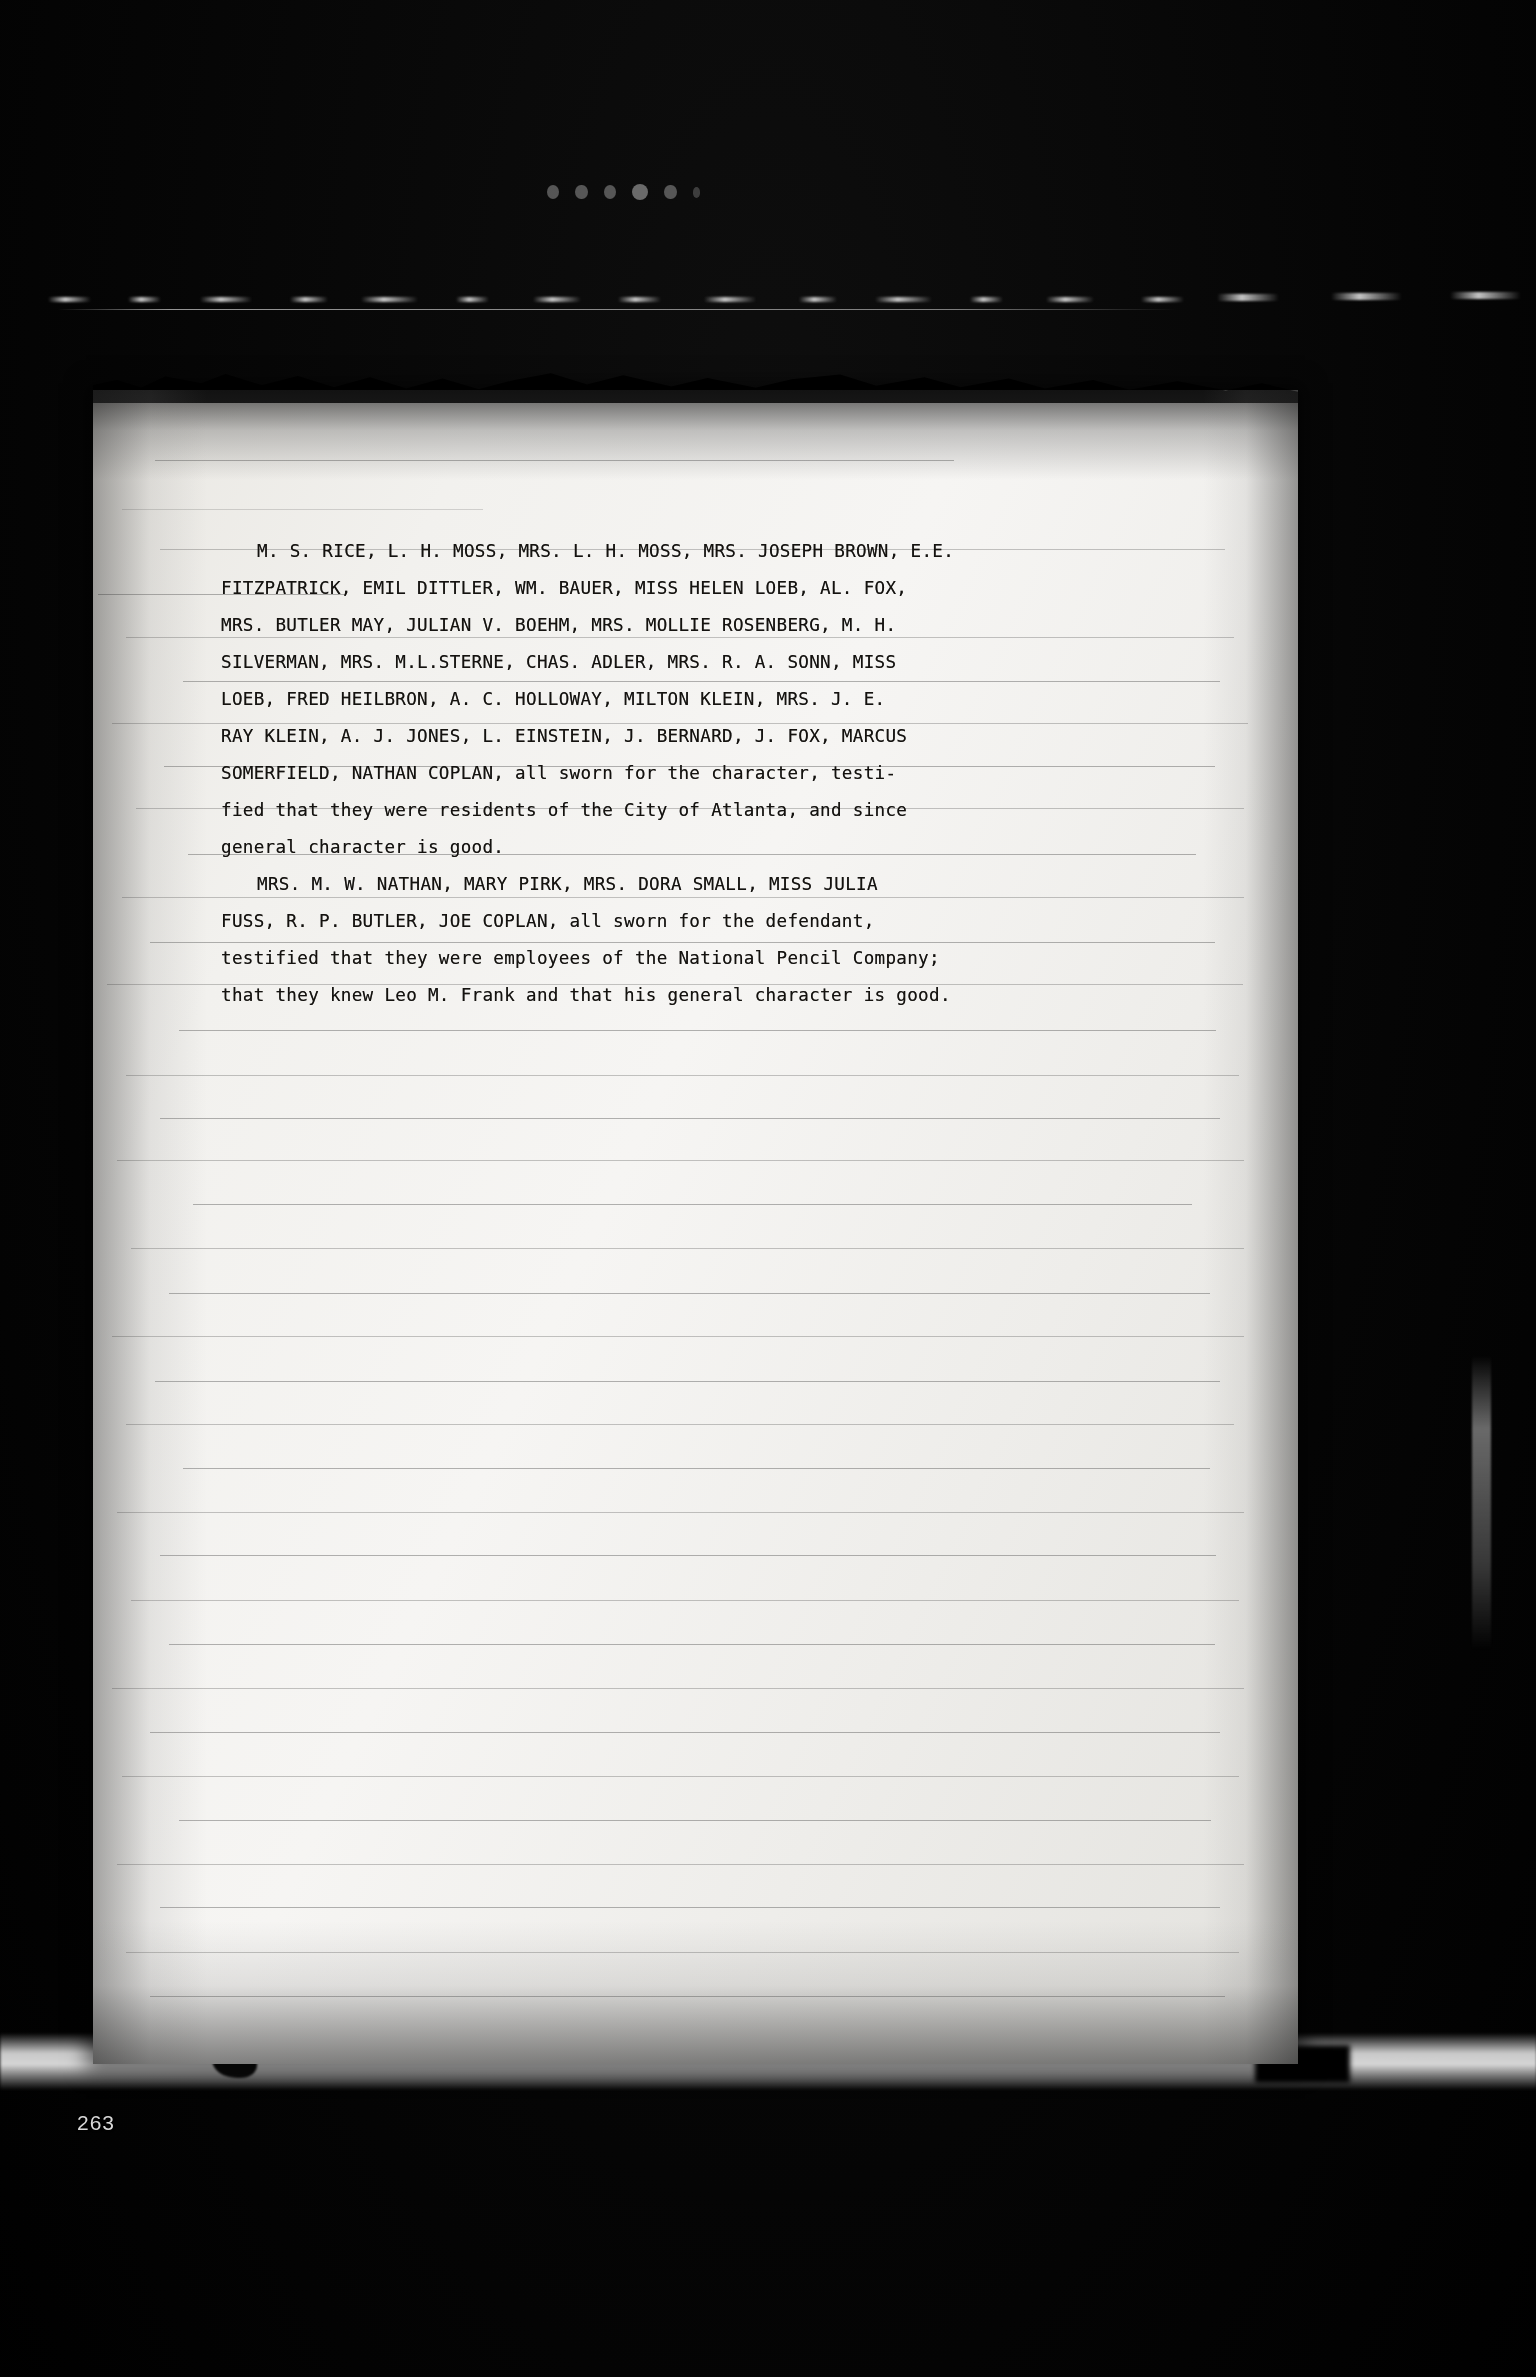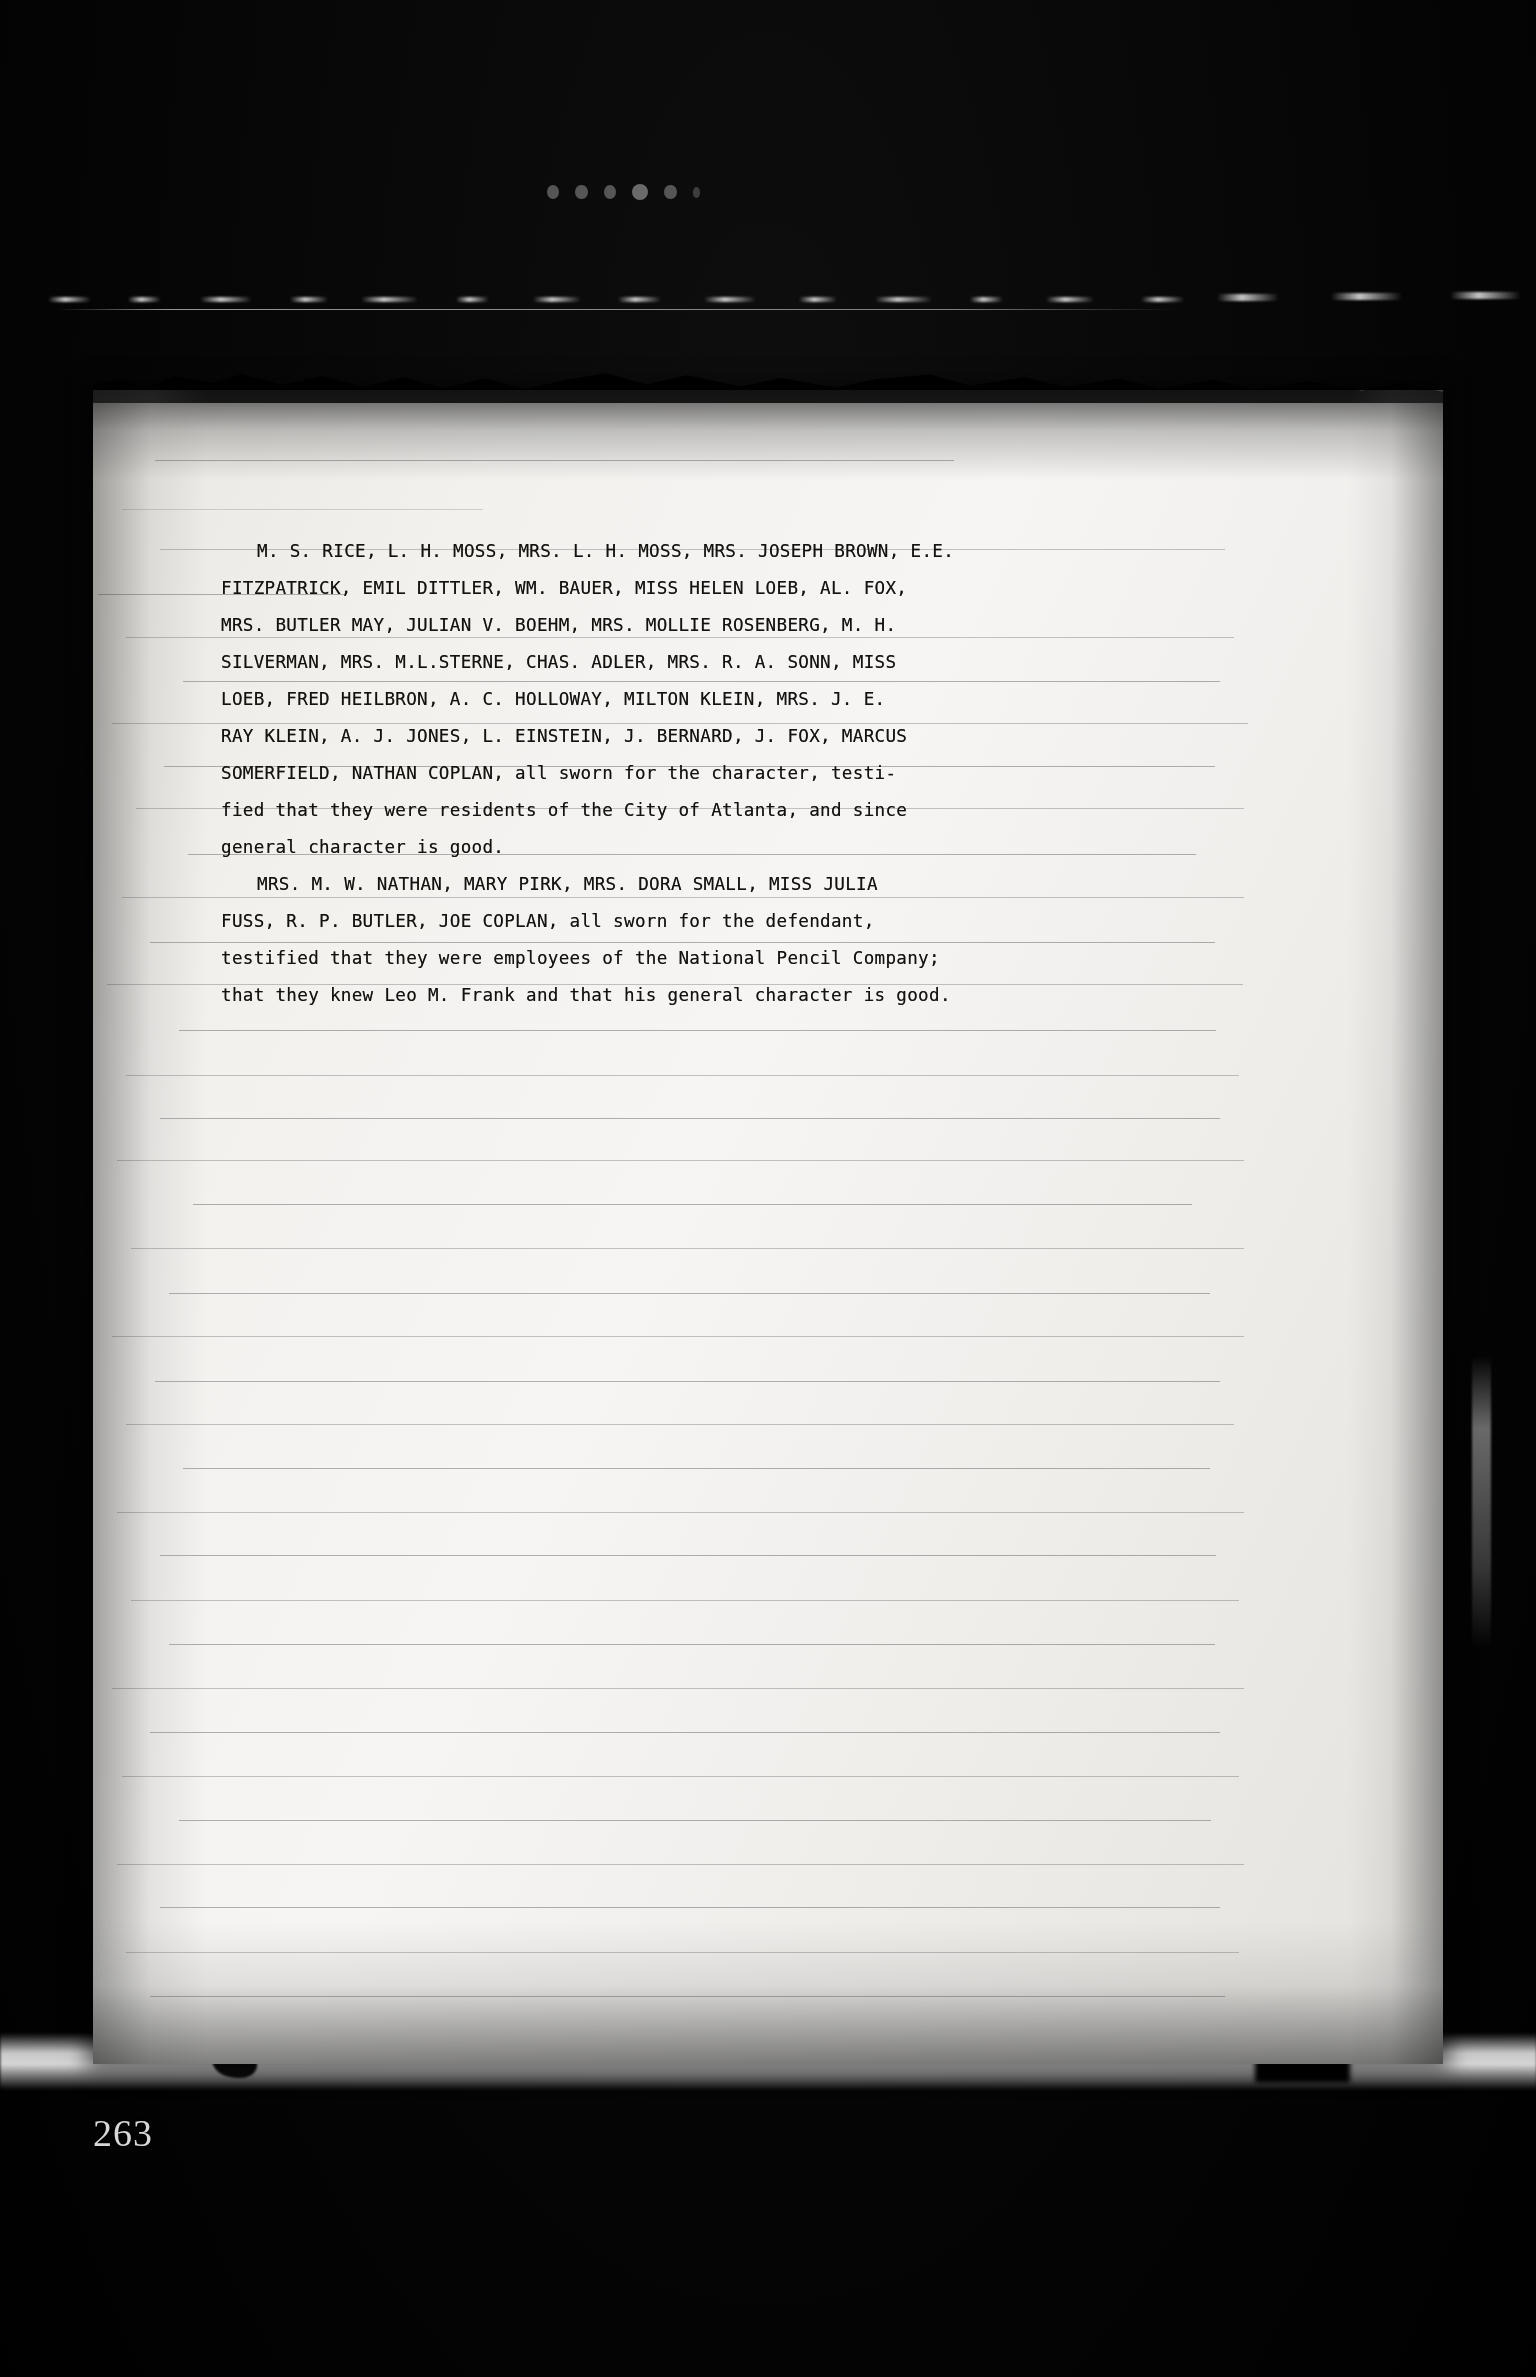--- a/index.html
+++ b/index.html
@@ -105,21 +105,21 @@
     height: 295px;
     background: linear-gradient(180deg, rgba(120,120,120,0) 0%, rgba(190,190,190,.55) 25%, rgba(160,160,160,.35) 70%, rgba(120,120,120,0) 100%);
     filter: blur(1px);
   }
 
   
   .page {
     position: absolute;
     top: 390px;
     left: 93px;
-    width: 1350px;
+    width: 1205px;
     height: 1674px;
     background:
       linear-gradient(115deg, #e9e7e2 0%, #f2f1ee 20%, #f6f5f3 45%, #eeedea 70%, #e3e2de 100%);
     box-shadow: 0 0 19px 6.7px rgba(0,0,0,.55);
   }
   
   .page-top-tear {
     position: absolute;
     top: -20px;
     left: 0;
@@ -192,24 +192,24 @@
     letter-spacing: 0.3px;
     text-shadow: 0 0 0.5px rgba(0,0,0,.55);
   }
   .typed p { margin: 0 0 0 0; white-space: pre-wrap; }
   .typed p.indent { text-indent: 36px; }
 
   
   .page-number {
     position: absolute;
     top: 2111px;
-    left: 93px;
+    left: 77px;
     color: #d8d8d8;
-    font-family: Liberation Serif, serif;
-    font-size: 38px;
+    font-family: Liberation Sans, sans-serif;
+    font-size: 21px;
     letter-spacing: 1px;
     text-shadow: 0 0 2.9px rgba(0,0,0,.8);
   }
 
   
   .blot {
     position: absolute;
     top: 2045px;
     left: 212px;
     width: 45px;

